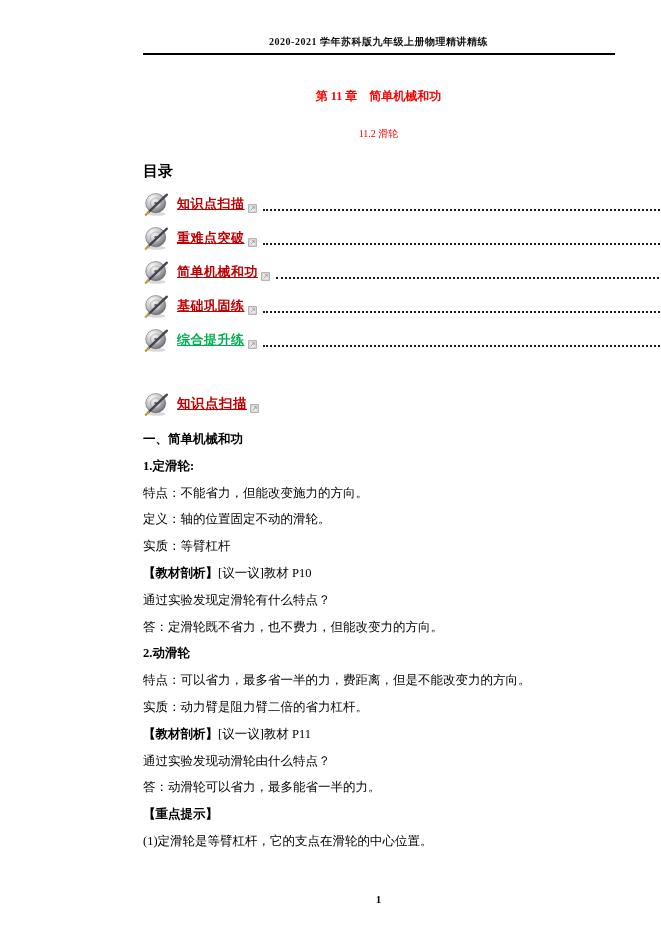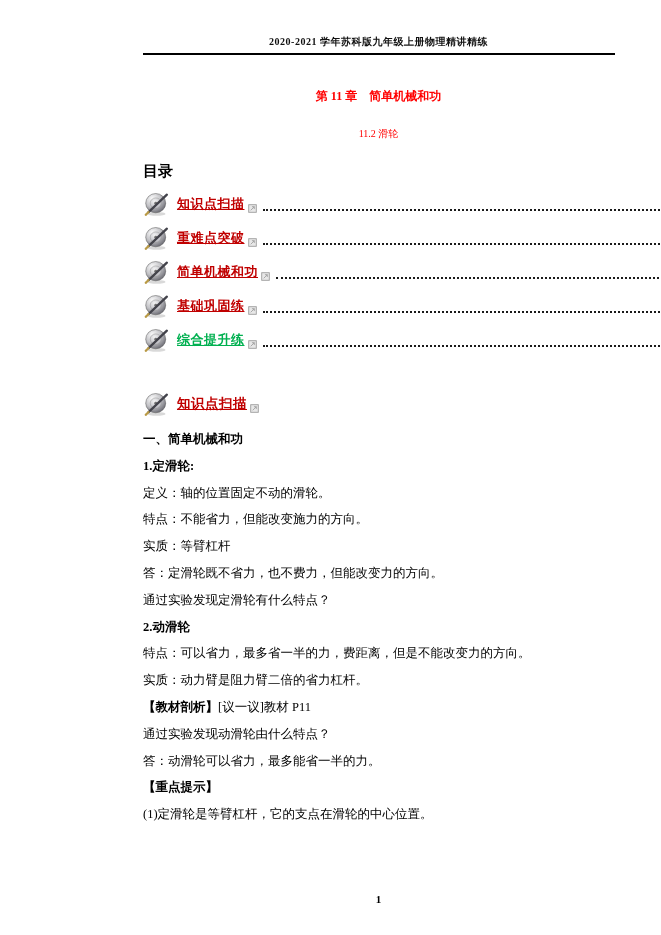--- a/index.html
+++ b/index.html
@@ -219,25 +219,26 @@
       </svg>
     <span class="section-label" style="color: rgb(192, 0, 0);">知识点扫描</span>
     <svg class="mini-icon">
         <use href="#miniIcon"></use>
       </svg>
   </div>
 
   <div class="content">
     <p class="para"><span class="b">一、简单机械和功</span><span></span></p>
     <p class="para"><span class="b">1.定滑轮:</span><span></span></p>
+    <p class="para"><span class="b"></span><span>特点：不能省力，但能改变施力的方向。</span></p>
     <p class="para"><span class="b"></span><span>定义：轴的位置固定不动的滑轮。</span></p>
-    <p class="para"><span class="b"></span><span>特点：不能省力，但能改变施力的方向。</span></p>
     <p class="para"><span class="b"></span><span>实质：等臂杠杆</span></p>
+    <p class="para"><span class="b">【教材剖析】</span><span>[议一议]教材 P10</span></p>
+    <p class="para"><span class="b"></span><span>通过实验发现定滑轮有什么特点？</span></p>
     <p class="para"><span class="b"></span><span>答：定滑轮既不省力，也不费力，但能改变力的方向。</span></p>
-    <p class="para"><span class="b"></span><span>通过实验发现定滑轮有什么特点？</span></p>
     <p class="para"><span class="b">2.动滑轮</span><span></span></p>
     <p class="para"><span class="b"></span><span>特点：可以省力，最多省一半的力，费距离，但是不能改变力的方向。</span></p>
     <p class="para"><span class="b"></span><span>实质：动力臂是阻力臂二倍的省力杠杆。</span></p>
     <p class="para"><span class="b">【教材剖析】</span><span>[议一议]教材 P11</span></p>
     <p class="para"><span class="b"></span><span>通过实验发现动滑轮由什么特点？</span></p>
     <p class="para"><span class="b"></span><span>答：动滑轮可以省力，最多能省一半的力。</span></p>
     <p class="para"><span class="b">【重点提示】</span><span></span></p>
     <p class="para"><span class="b"></span><span>(1)定滑轮是等臂杠杆，它的支点在滑轮的中心位置。</span></p>
   </div>
 

